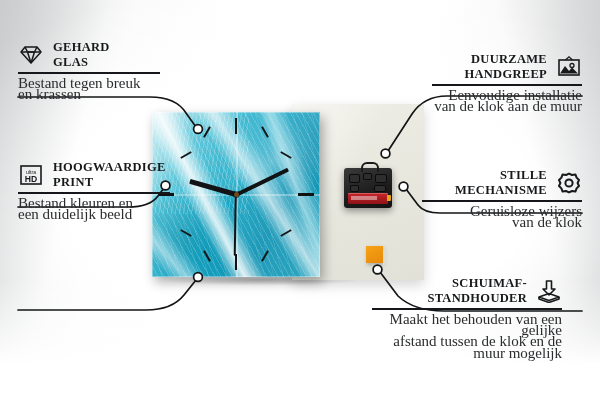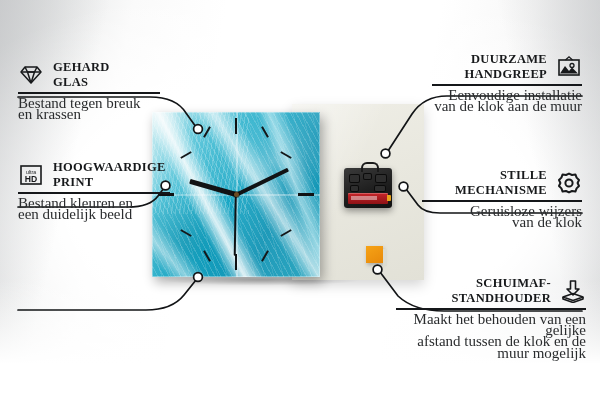--- a/index.html
+++ b/index.html
@@ -233,21 +233,21 @@
     <g fill="#ffffff" stroke="#121416" stroke-width="1.7">
       <circle cx="198" cy="129" r="4.4"></circle>
       <circle cx="165.5" cy="185.5" r="4.4"></circle>
       <circle cx="198" cy="277" r="4.4"></circle>
       <circle cx="385.5" cy="153.5" r="4.4"></circle>
       <circle cx="403.5" cy="186.5" r="4.4"></circle>
       <circle cx="377.5" cy="269.5" r="4.4"></circle>
     </g>
   </svg>
 
-  <div class="callout left" style="left:18px;top:60px;width:150px;">
+  <div class="callout left" style="left:18px;top:40px;width:150px;">
     <div class="head">
       <span class="ico">
         <svg viewBox="0 0 26 24">
             <g fill="none" stroke="#17191b" stroke-width="1.5" stroke-linejoin="round">
           <path d="M3 9 L7 4 L19 4 L23 9 L13 20 Z"></path>
               <path d="M3 9 H23"></path>
               <path d="M7 4 L9.5 9 L13 20"></path>
               <path d="M19 4 L16.5 9 L13 20"></path>
               <path d="M9.5 9 H16.5"></path>
         </g>
@@ -308,21 +308,21 @@
           <circle cx="16" cy="10.5" r="2" fill="none" stroke="#17191b" stroke-width="1.3"></circle>
           <path d="M4 18.5 L9 11 L13 16 L16 12.5 L22 18.5 Z" fill="#17191b"></path>
         </svg>
       </span>
     </div>
     <div class="rule" style="width:150px;margin-left:0;"></div>
     <div class="desc">Eenvoudige installatie
 van de klok aan de muur</div>
   </div>
 
-  <div class="callout right" style="left:396px;top:276px;width:190px;">
+  <div class="callout right" style="left:372px;top:276px;width:190px;">
     <div class="head">
       <div class="titles">SCHUIMAF-
 STANDHOUDER</div>
       <span class="ico">
         <svg viewBox="0 0 26 24">
           <path d="M10.5 2 H15.5 V10 H19 L13 16 L7 10 H10.5 Z" fill="none" stroke="#17191b" stroke-width="1.6" stroke-linejoin="round"></path>
           <path d="M13 14.5 L23 18 L13 21.5 L3 18 Z" fill="none" stroke="#17191b" stroke-width="1.6" stroke-linejoin="round"></path>
           <path d="M3 18 V20 L13 23.5 L23 20 V18" fill="none" stroke="#17191b" stroke-width="1.6" stroke-linejoin="round"></path>
         </svg>
       </span>

